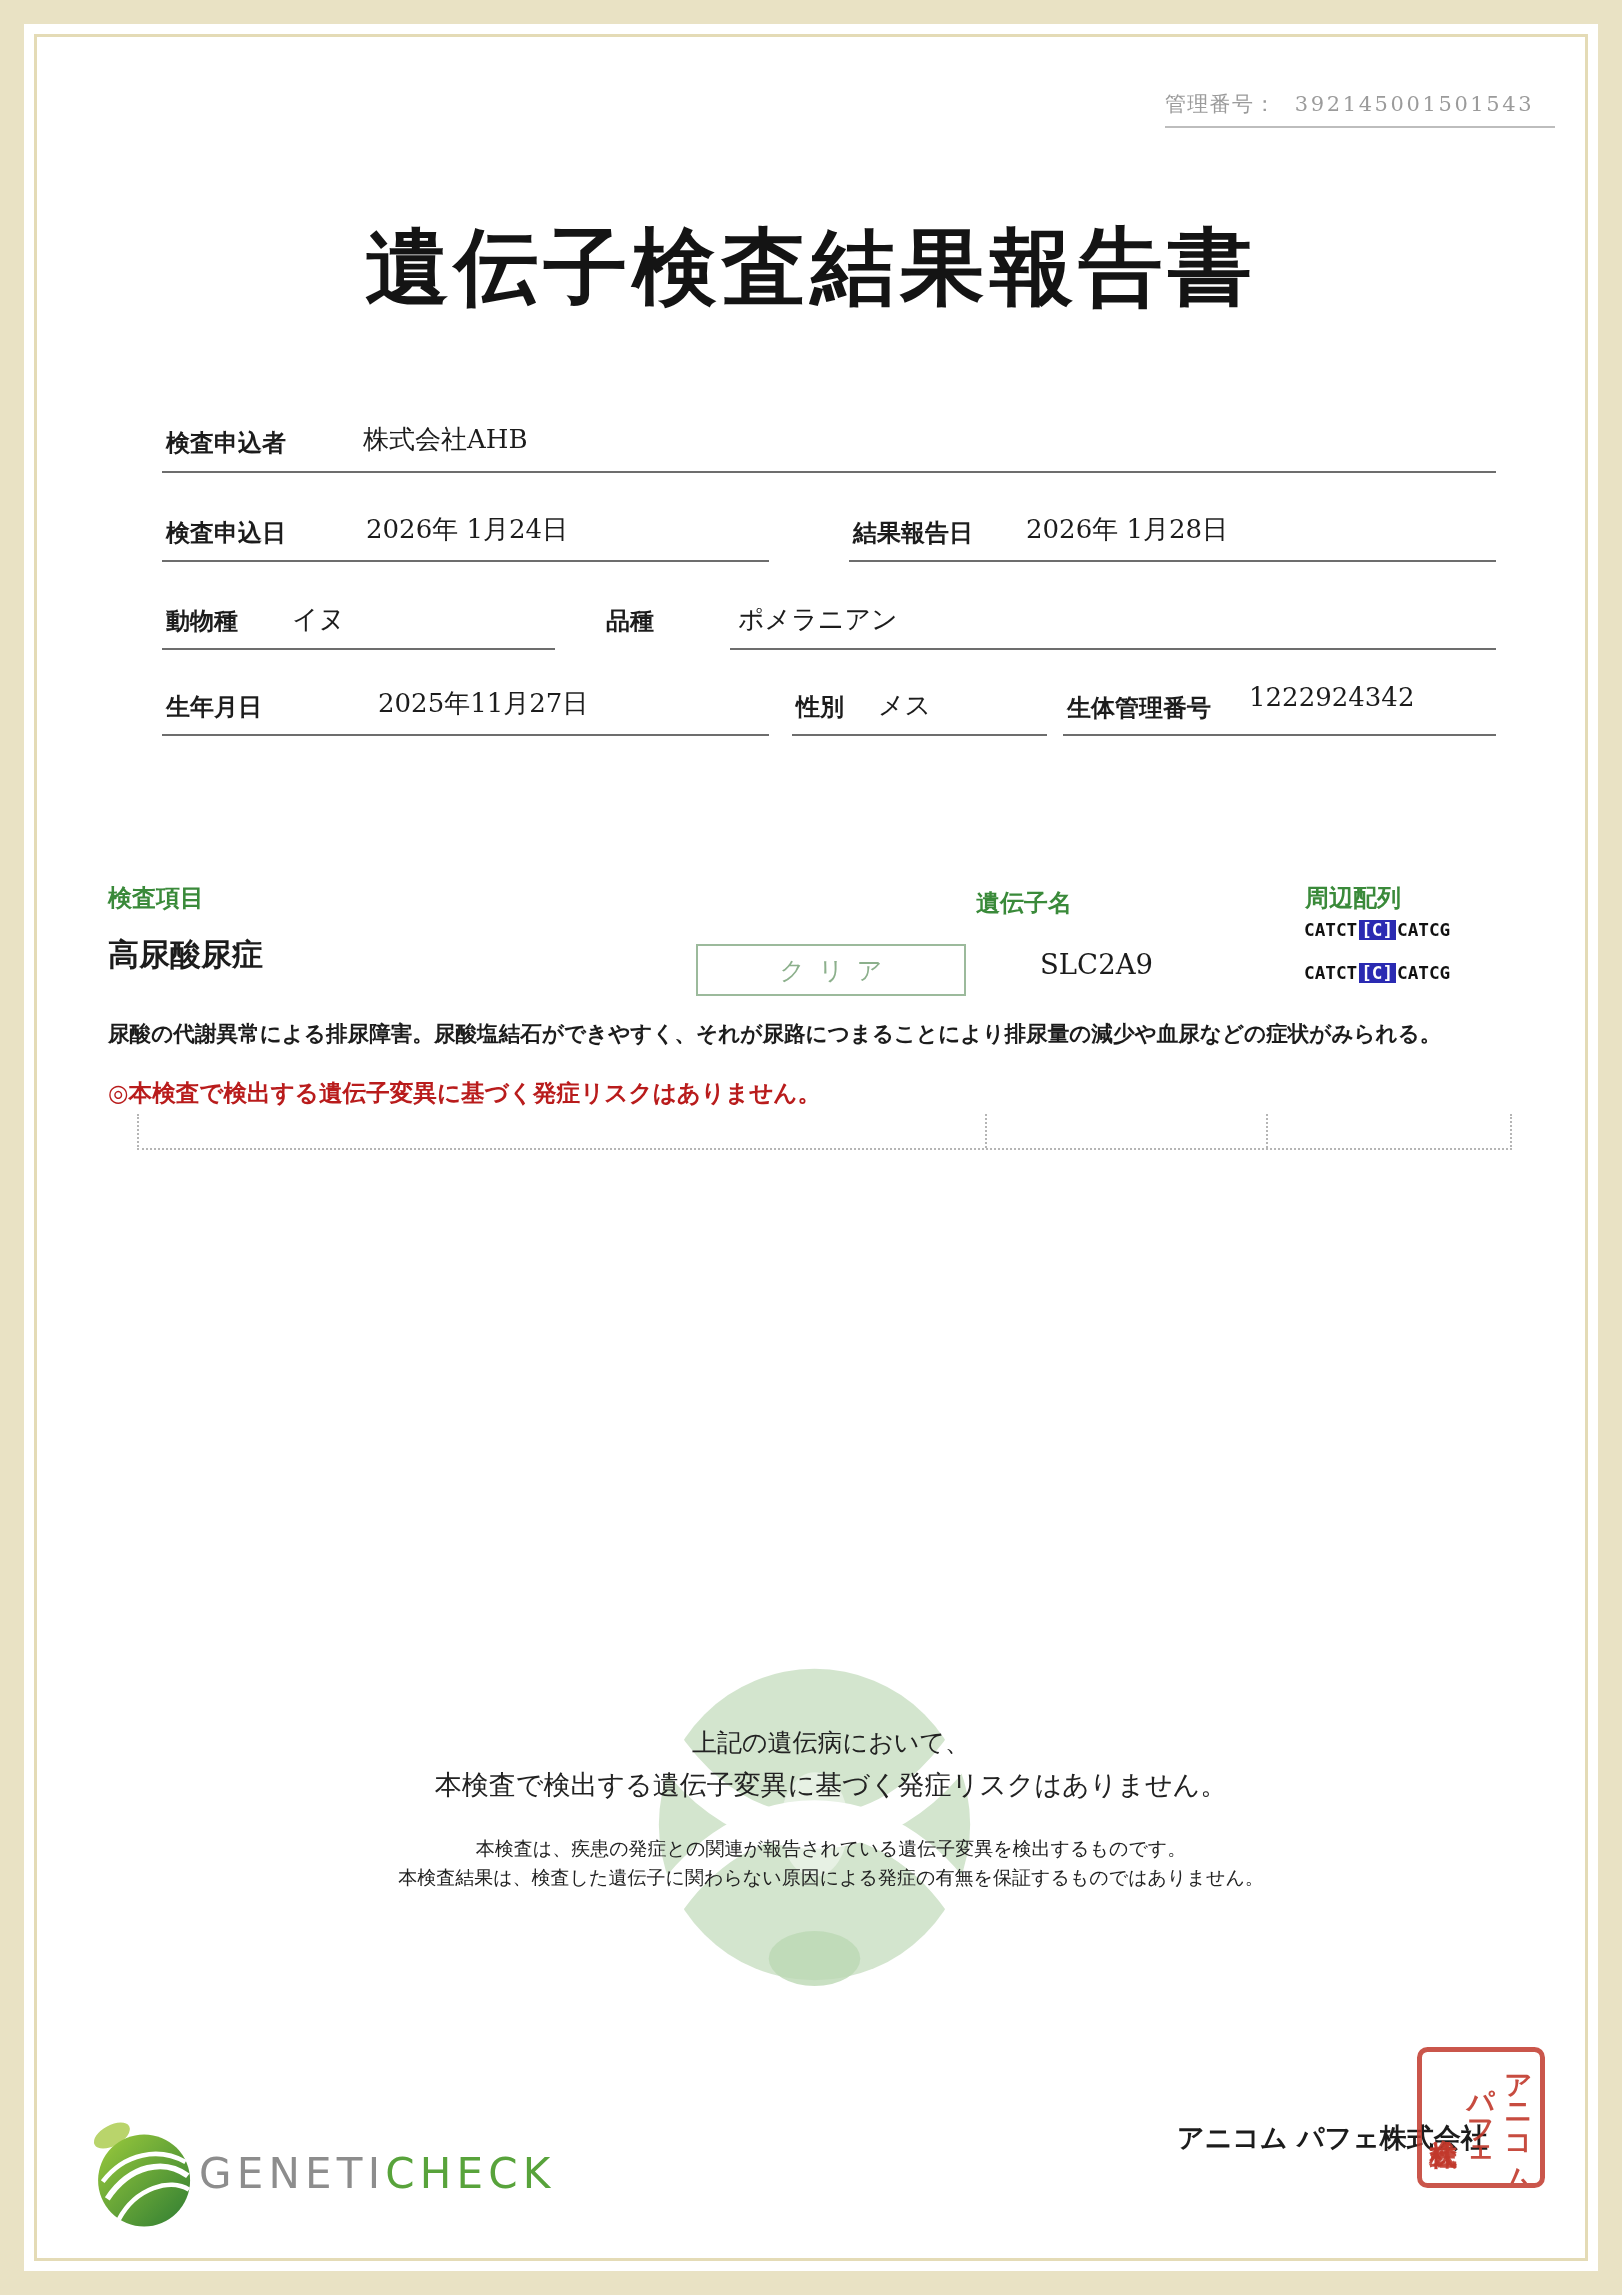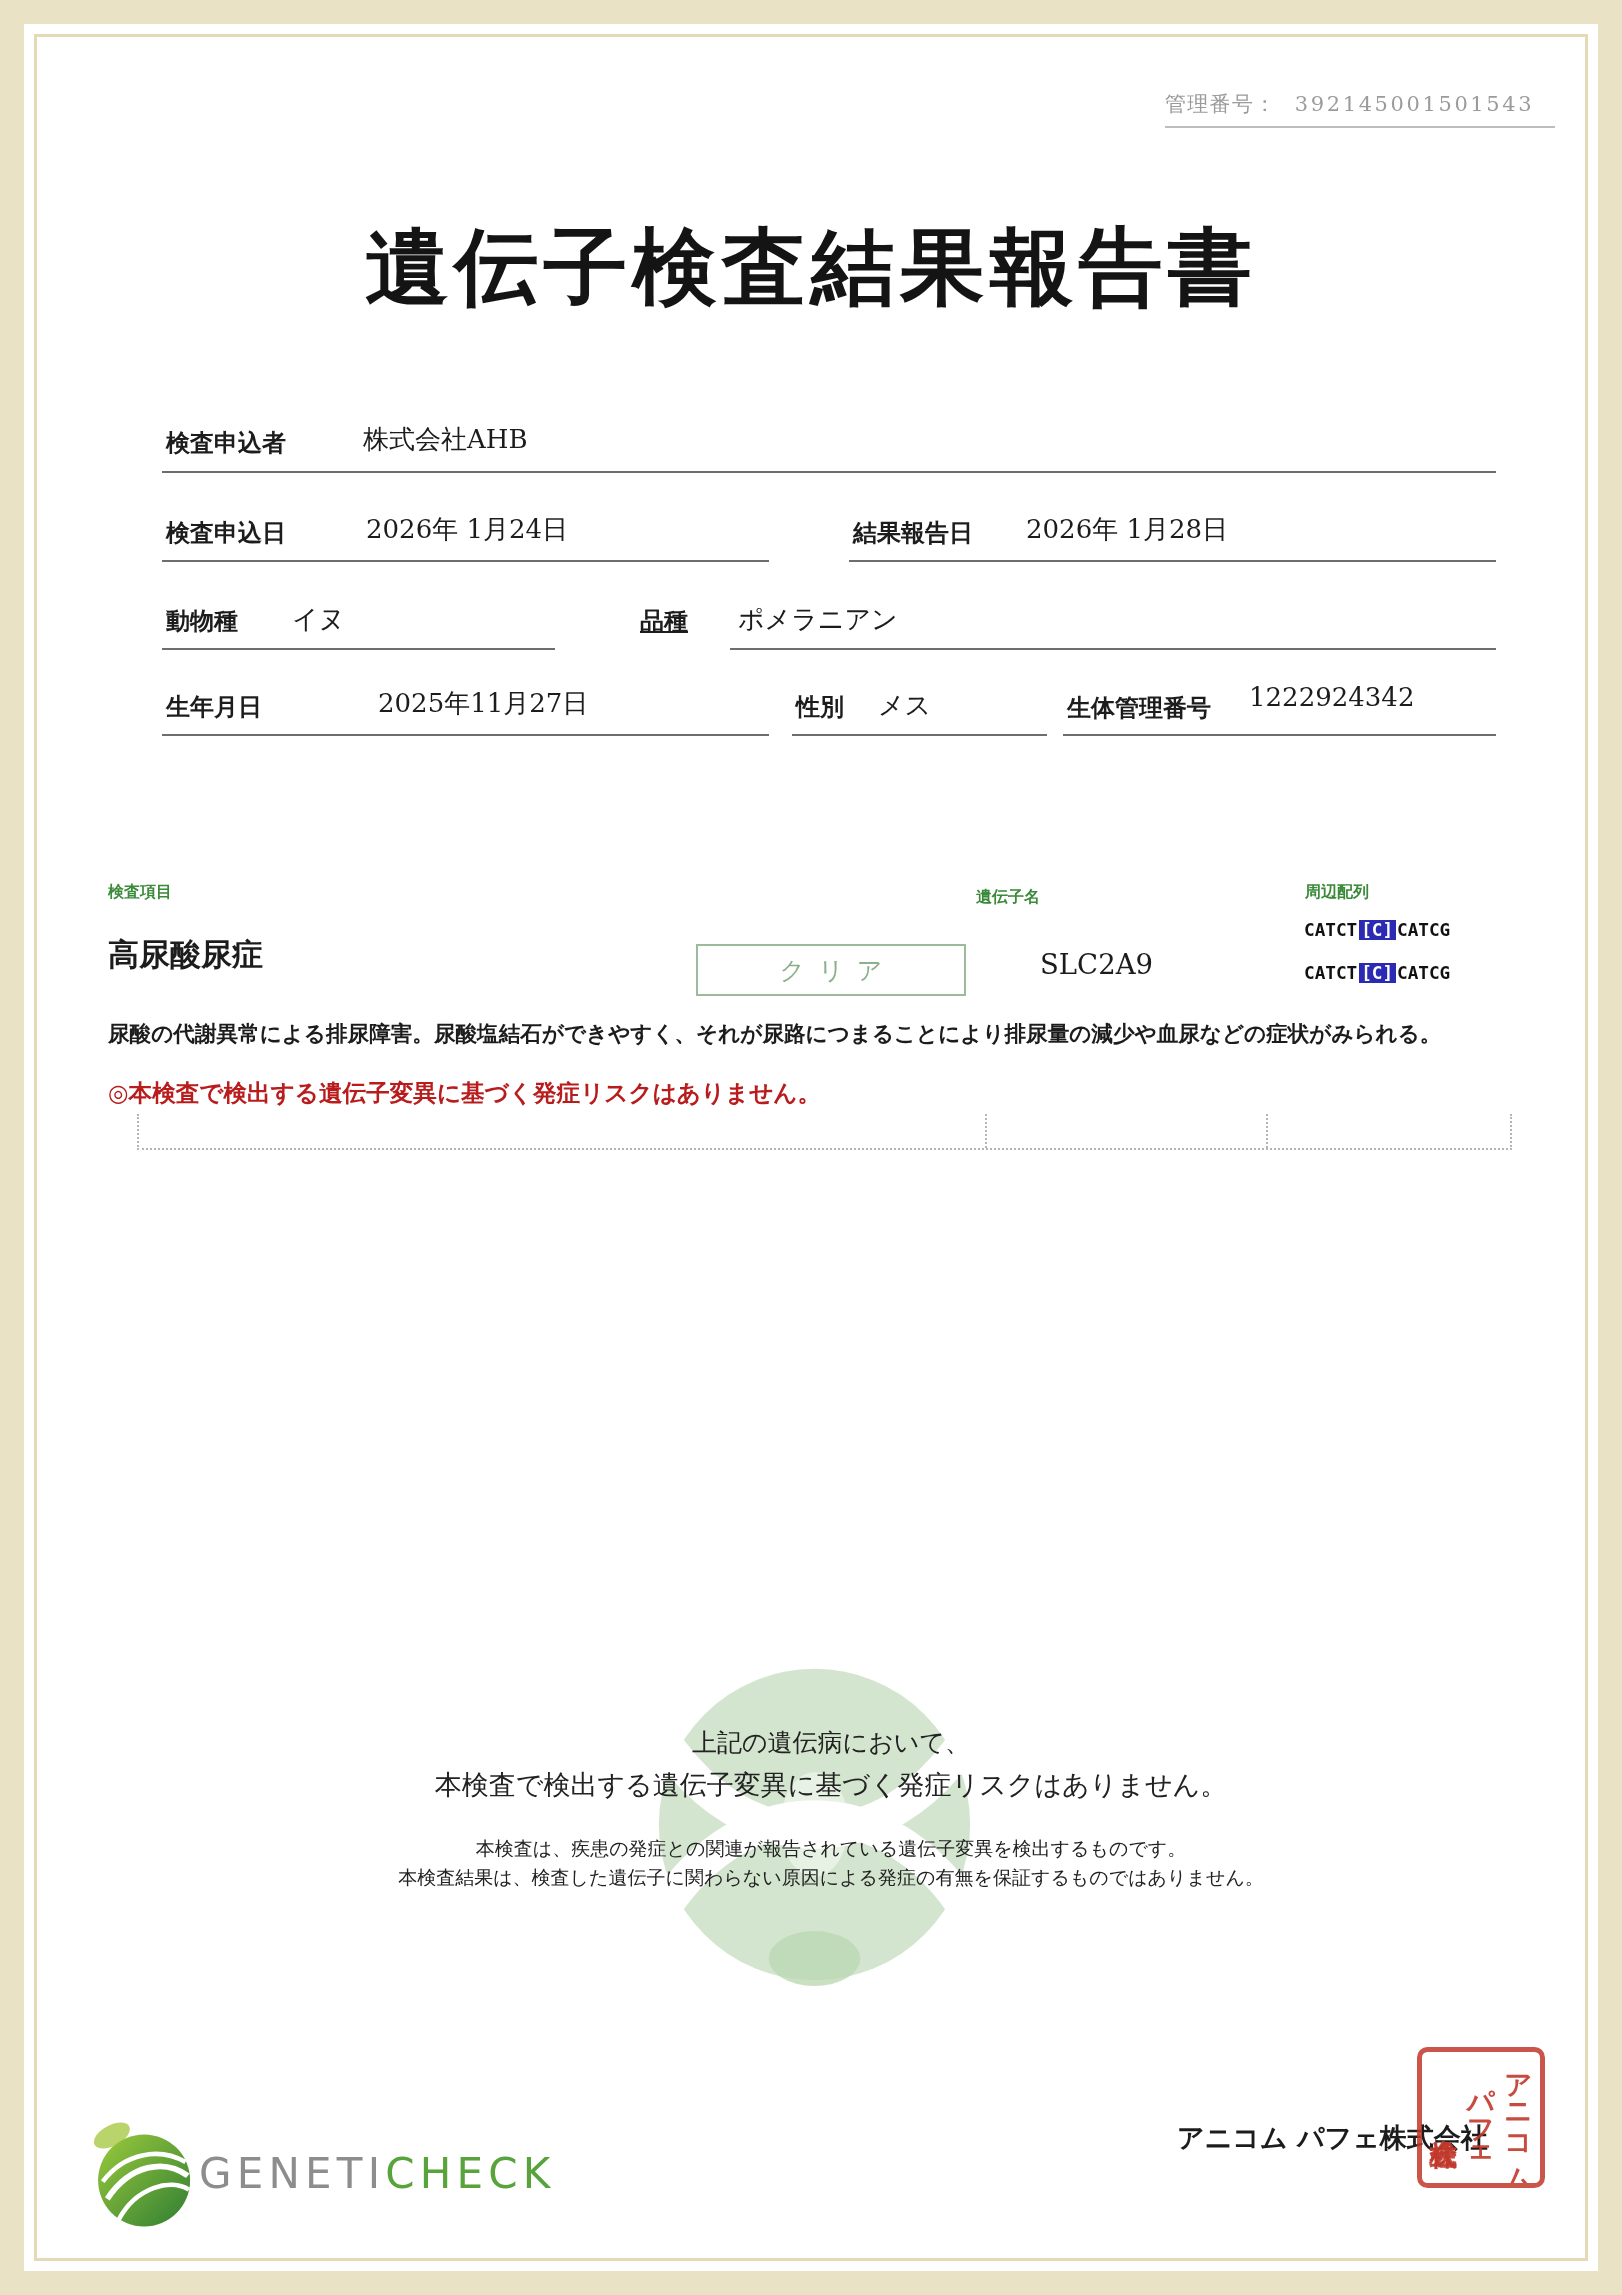--- a/index.html
+++ b/index.html
@@ -19,21 +19,21 @@
 
   .title {
     position:absolute; left:0; top:211px; width:100%; margin:0;
     text-align:center; font-size:84px; font-weight:700; letter-spacing:5.2px; color:#141414;
   }
 
   .lbl { position:absolute; font-size:24px; font-weight:700; white-space:nowrap; }
   .val { position:absolute; font-size:26px; font-weight:400; white-space:nowrap; }
   .rule { position:absolute; height:2px; background:#6d6d6d; }
 
-  .ghead { position:absolute; font-size:16px; font-weight:700; color:#3a8a3a; white-space:nowrap; }
+  .ghead { position:absolute; font-size:24px; font-weight:700; color:#3a8a3a; white-space:nowrap; }
   .disease { position:absolute; font-size:31px; font-weight:600; white-space:nowrap; }
   .clear-box {
     position:absolute; left:696px; top:944px; width:266px; height:48px;
     border:2px solid #9cba9c; display:flex; align-items:center; justify-content:center;
   }
   .clear-box span { font-size:25px; color:#8cb08c; letter-spacing:13px; text-indent:13px; }
   .gene { position:absolute; font-size:27.5px; white-space:nowrap;margin-left:24px; }
   .seq {
     position:absolute; font-family:"DejaVu Sans Mono","Liberation Mono",monospace;
     font-size:17.7px; font-weight:700; white-space:nowrap; color:#111;
@@ -98,21 +98,21 @@
   <span class="lbl" style="left:166px; top:517px;">検査申込日</span>
   <span class="val" style="left:366px; top:512px;">2026年 1月24日</span>
   <div class="rule" style="left:162px; top:560px; width:607px;"></div>
   <span class="lbl" style="left:853px; top:517px;">結果報告日</span>
   <span class="val" style="left:1026px; top:512px;">2026年 1月28日</span>
   <div class="rule" style="left:849px; top:560px; width:647px;"></div>
 
   <span class="lbl" style="left:166px; top:605px;">動物種</span>
   <span class="val" style="left:292px; top:602px;">イヌ</span>
   <div class="rule" style="left:162px; top:648px; width:393px;"></div>
-  <span class="lbl" style="left:640px; top:605px;text-decoration:underline;">品種</span>
+  <span class="lbl" style="left:606px; top:605px;">品種</span>
   <span class="val" style="left:738px; top:602px;">ポメラニアン</span>
   <div class="rule" style="left:730px; top:648px; width:766px;"></div>
 
   <span class="lbl" style="left:166px; top:691px;">生年月日</span>
   <span class="val" style="left:378px; top:686px;">2025年11月27日</span>
   <div class="rule" style="left:162px; top:734px; width:607px;"></div>
   <span class="lbl" style="left:796px; top:691px;">性別</span>
   <span class="val" style="left:878px; top:688px;">メス</span>
   <div class="rule" style="left:792px; top:734px; width:255px;"></div>
   <span class="lbl" style="left:1067px; top:692px;">生体管理番号</span>

